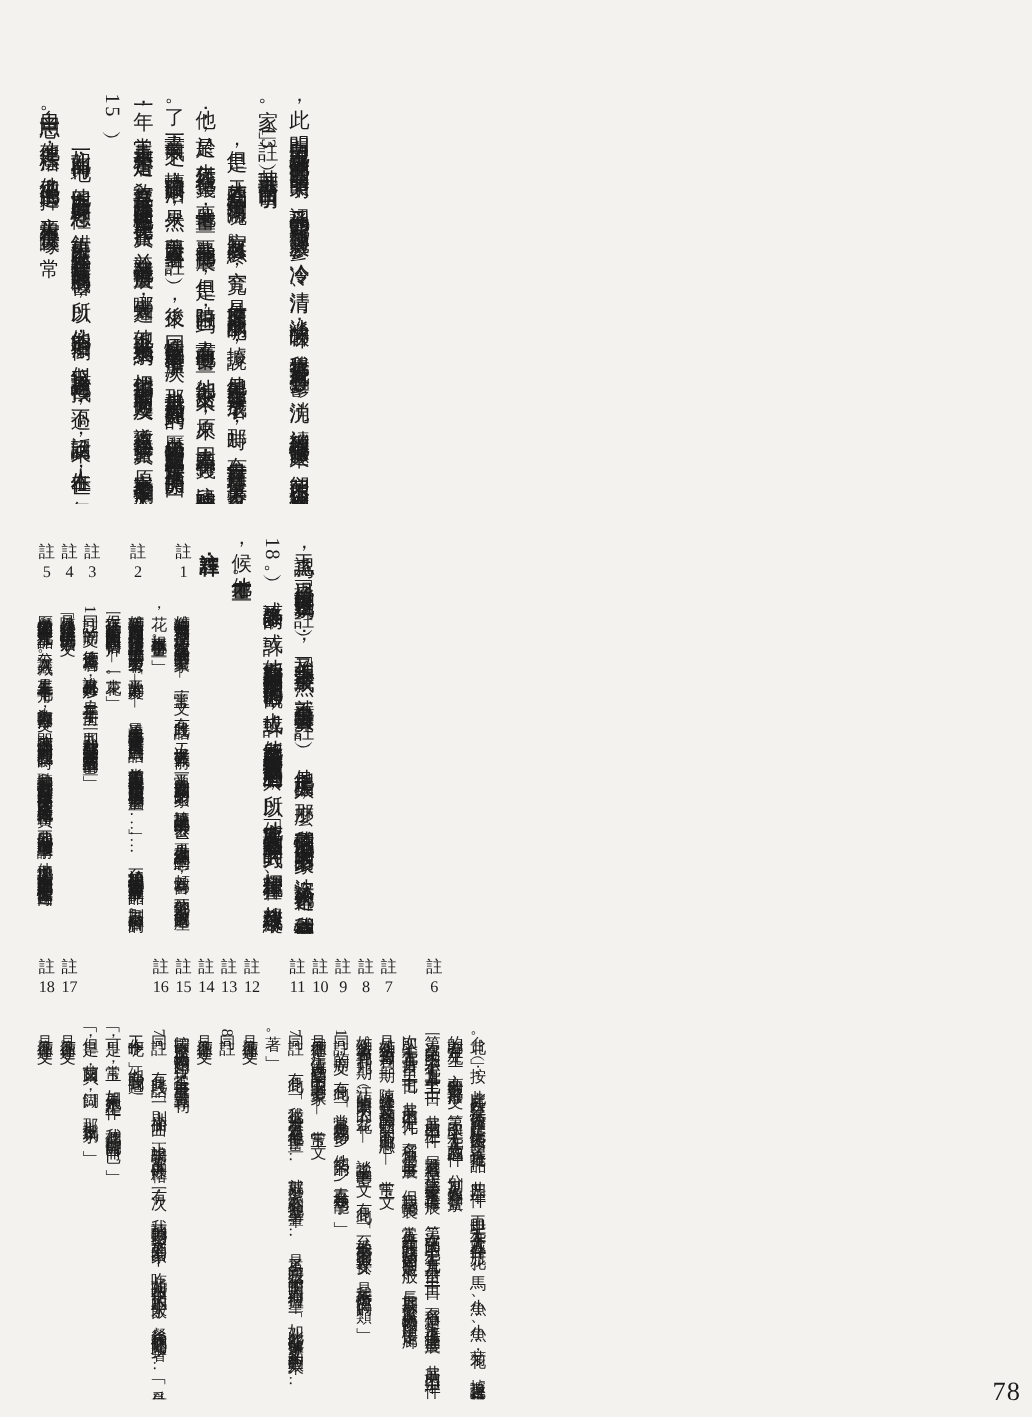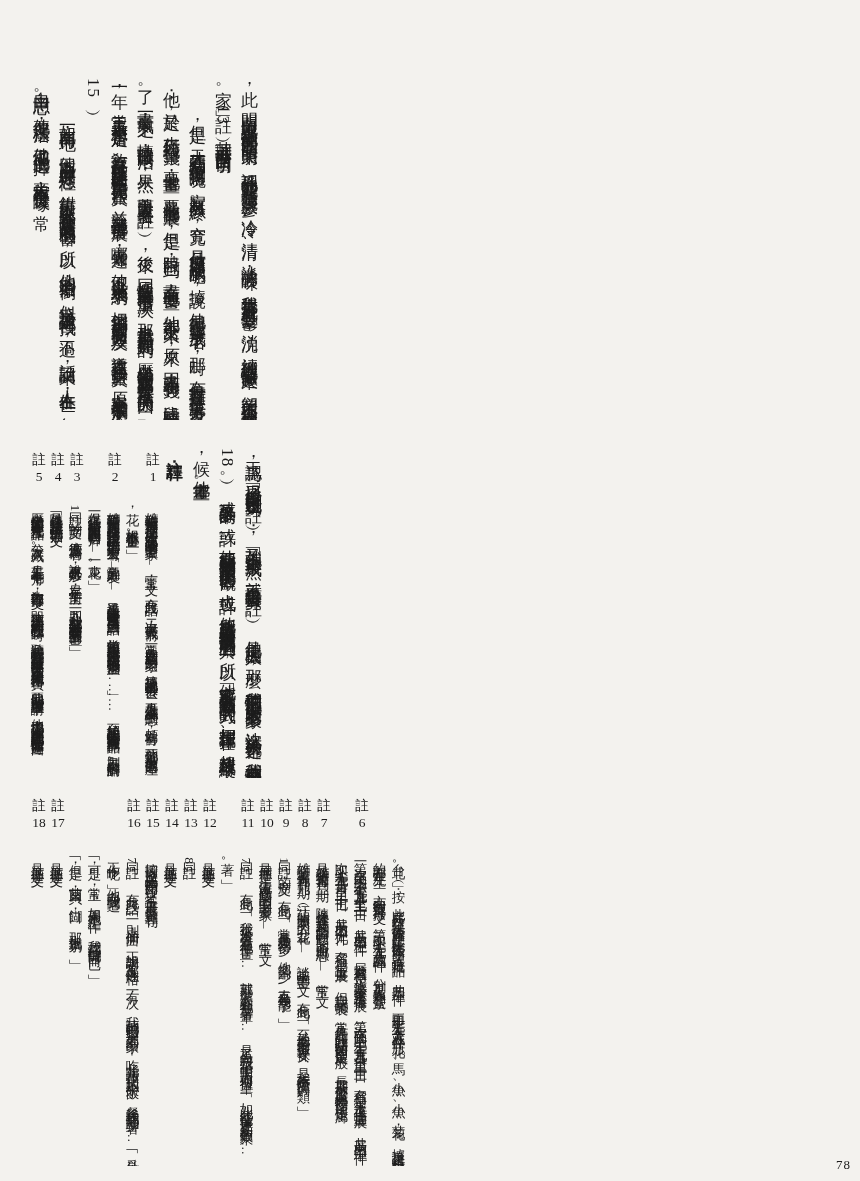--- a/index.html
+++ b/index.html
@@ -78,21 +78,21 @@
   .band-2 .note-label { top: -50px; }
   .band-3 .note-label { top: -54px; }
 
   
   .band-3 { height: 374px; margin-top: 14px; }
 
   .page-number {
     position: absolute;
     right: 9px;
     bottom: 8px;
-    font-size: 13px;
+    font-size: 22px;
     letter-spacing: 1px;
     writing-mode: horizontal-tb;
   }
 </style>
 </head>
 <body>
 
 <div class="page">
 
   <div class="band band-1">

